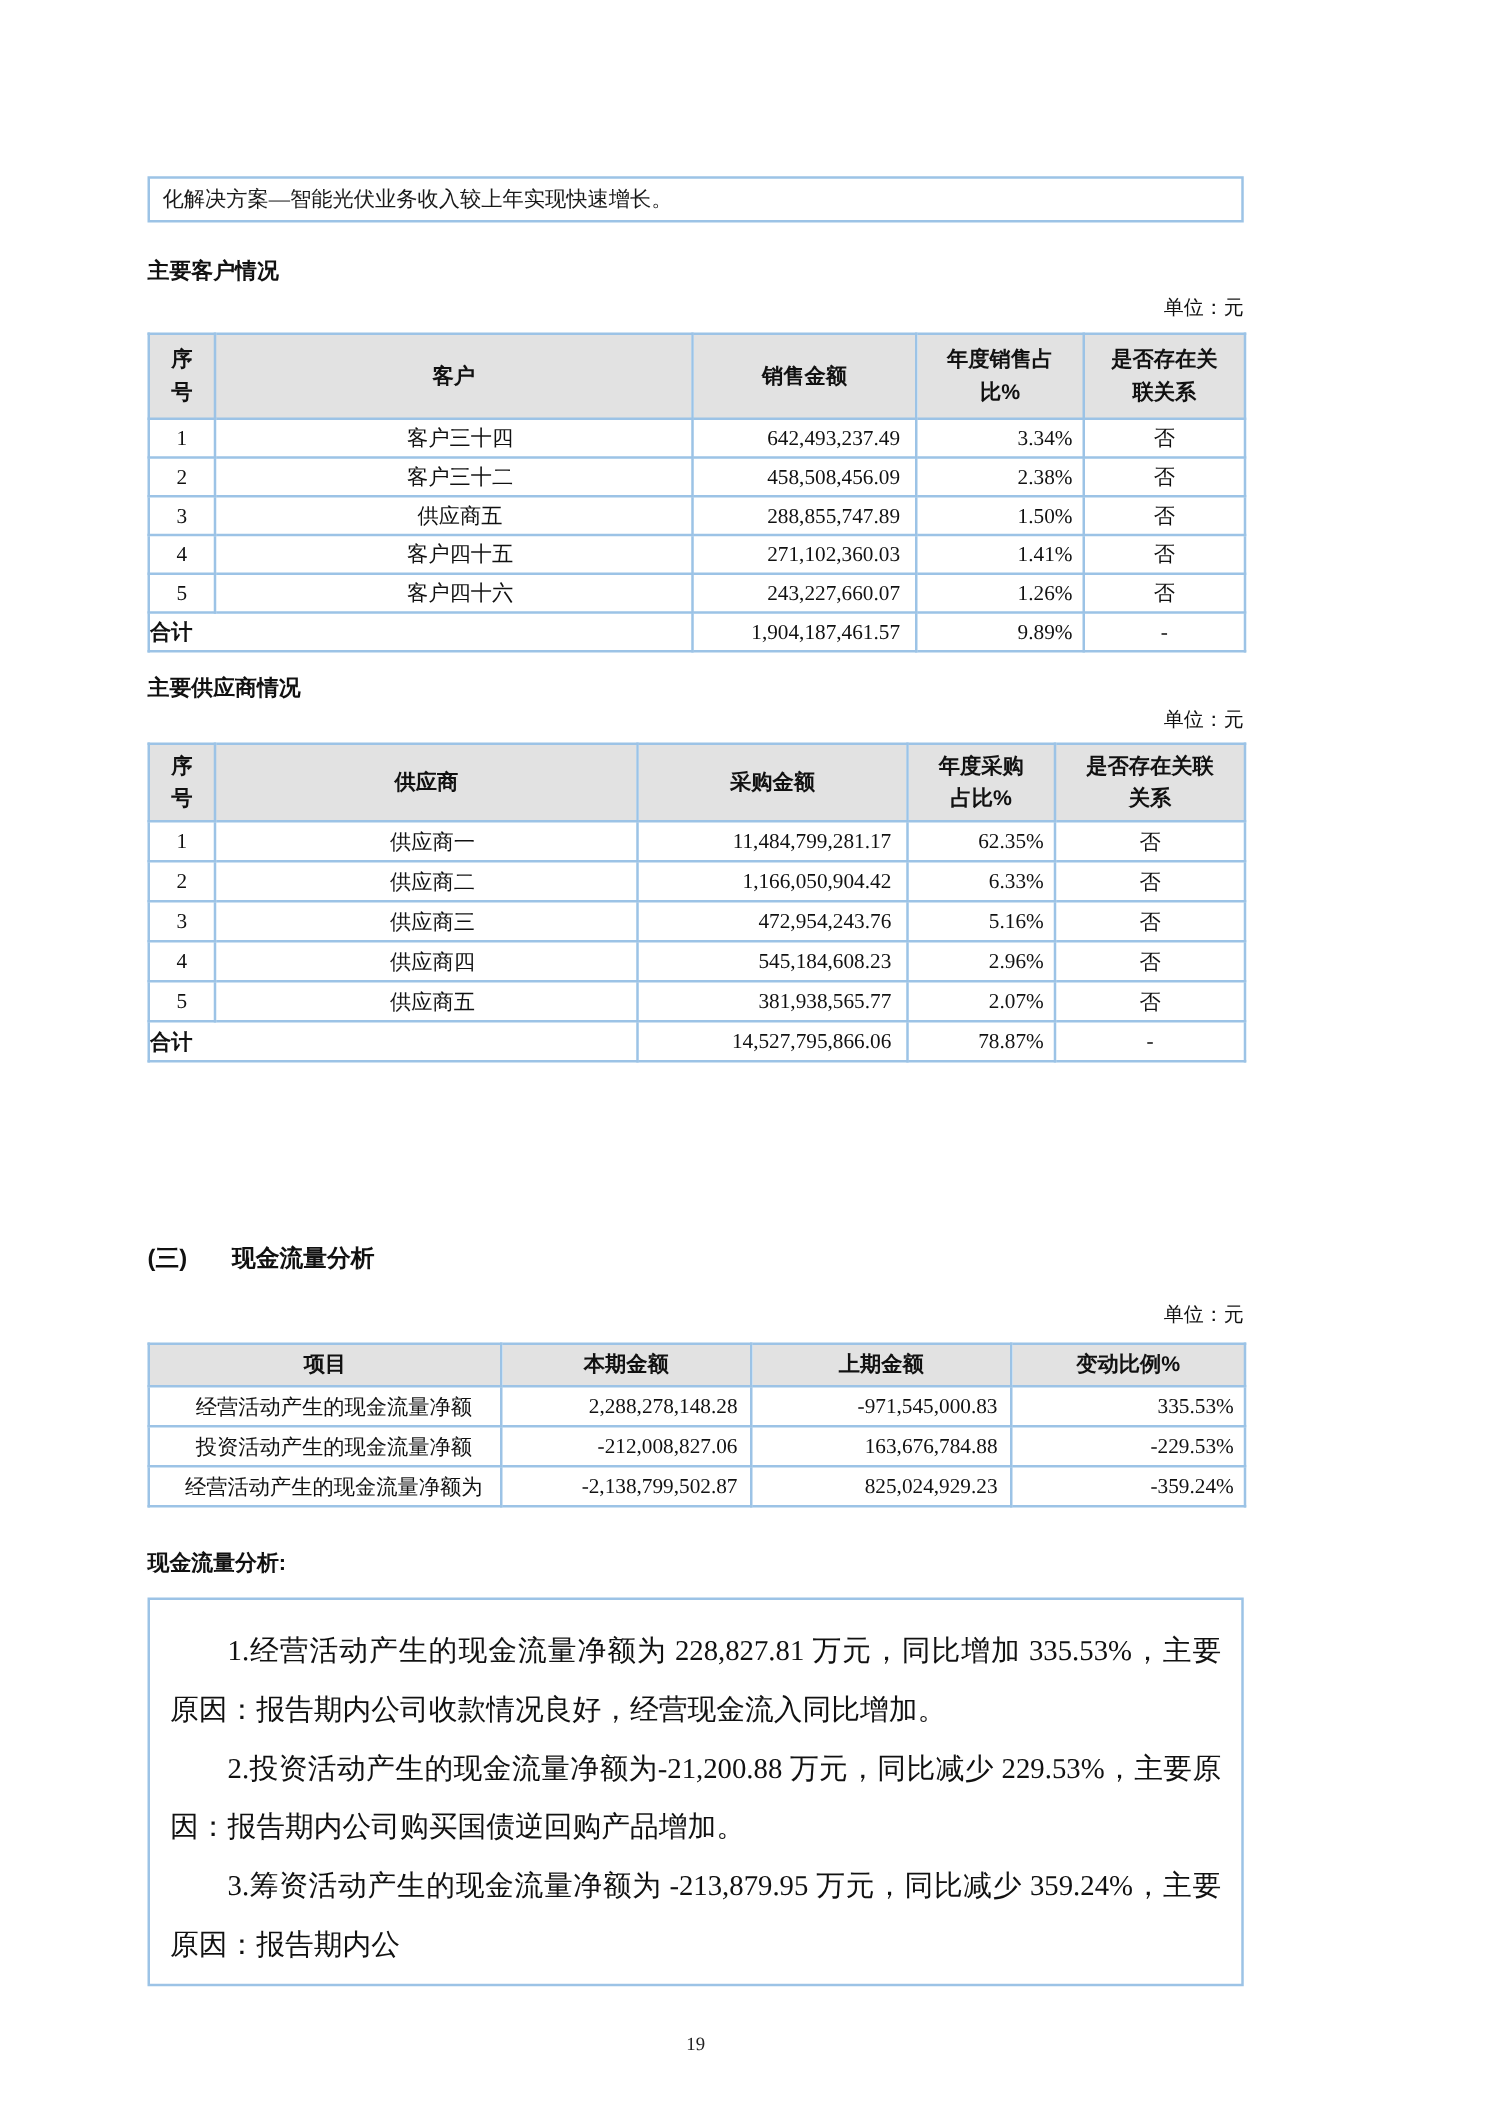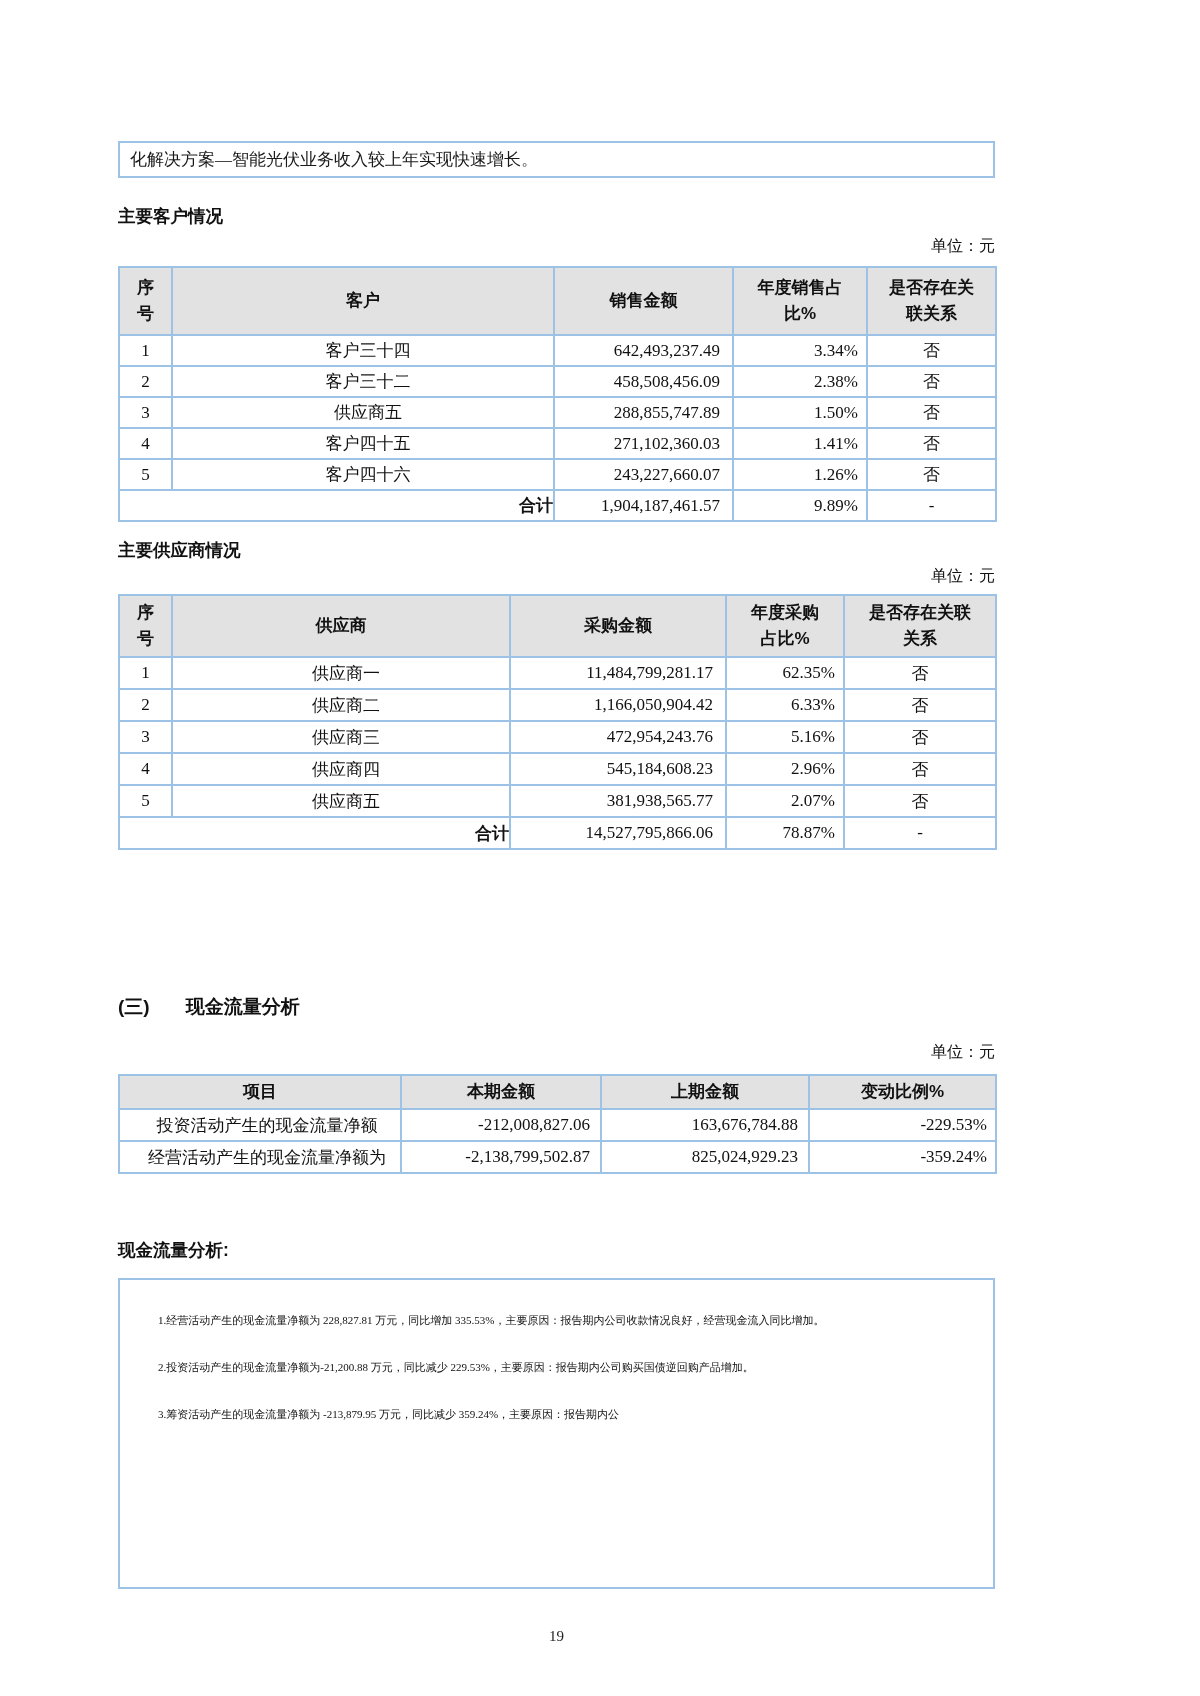--- a/index.html
+++ b/index.html
@@ -48,21 +48,21 @@
     font-family:"Liberation Sans","DejaVu Sans",sans-serif;
     font-weight:bold;line-height:26px;text-align:center;
   }
   th .wrap{margin:0 auto;}
   td{background:#ffffff;}
   .c-center{text-align:center;}
   .c-left{text-align:center;padding-left:10px;}
   .c-right{text-align:right;padding-right:12px;padding-left:14px;}
   .c-right-sm{text-align:right;padding-right:8px;}
   .num{font-family:"Liberation Serif","DejaVu Serif",serif;}
-  .total-label{font-family:"Liberation Sans","DejaVu Sans",sans-serif;font-weight:bold;text-align:right;}
+  .total-label{font-family:"Liberation Sans","DejaVu Sans",sans-serif;font-weight:bold;text-align:left;}
 
   .tbl-customers{top:266px;}
   .tbl-customers th{height:66px;}
   .tbl-customers td{height:29px;}
 
   .tbl-suppliers{top:594px;}
   .tbl-suppliers th{height:60px;}
   .tbl-suppliers td{height:30px;}
 
   .tbl-cashflow{top:1074px;}
@@ -70,21 +70,21 @@
   .tbl-cashflow td{height:30px;}
   .tbl-cashflow .c-left{padding-left:14px;}
   .tbl-cashflow .c-right{padding-right:10px;}
 
   
   .analysis-box{
     top:1278px;height:311px;border:2px solid #9CC3E6;box-sizing:border-box;
     padding:17px 16px 0 16px;
   }
   .analysis-box p{
-    margin:0;font-size:11px;line-height:47px;
+    margin:0;font-size:23px;line-height:47px;
     text-indent:2em;text-align:justify;color:#111;
   }
 
   .page-number{
     top:1628px;text-align:center;font-size:15px;color:#222;
   }
 </style>
 </head>
 <body>
 
@@ -253,20 +253,26 @@
         <col style="width:187px">
     </colgroup>
     <tbody>
         <tr>
       <th>项目</th>
       <th>本期金额</th>
       <th>上期金额</th>
       <th>变动比例%</th>
     </tr>
     <tr>
+      <td class="c-left">经营活动产生的现金流量净额</td>
+      <td class="c-right num">2,288,278,148.28</td>
+      <td class="c-right num">-971,545,000.83</td>
+      <td class="c-right-sm num">335.53%</td>
+    </tr>
+    <tr>
       <td class="c-left">投资活动产生的现金流量净额</td>
       <td class="c-right num">-212,008,827.06</td>
       <td class="c-right num">163,676,784.88</td>
       <td class="c-right-sm num">-229.53%</td>
     </tr>
     <tr>
       <td class="c-left">经营活动产生的现金流量净额为</td>
       <td class="c-right num">-2,138,799,502.87</td>
       <td class="c-right num">825,024,929.23</td>
       <td class="c-right-sm num">-359.24%</td>

